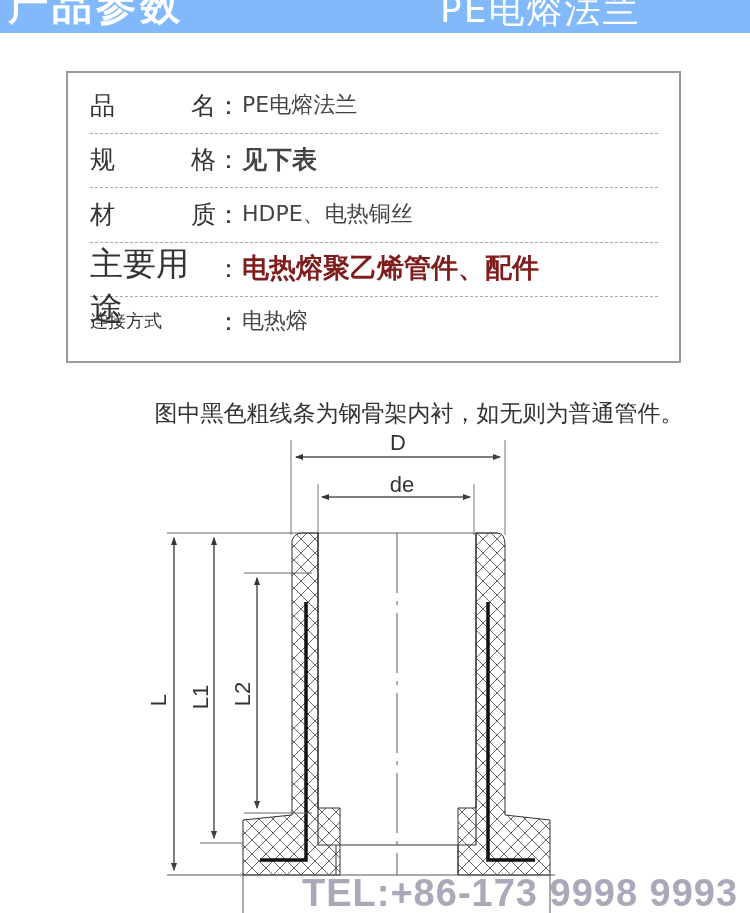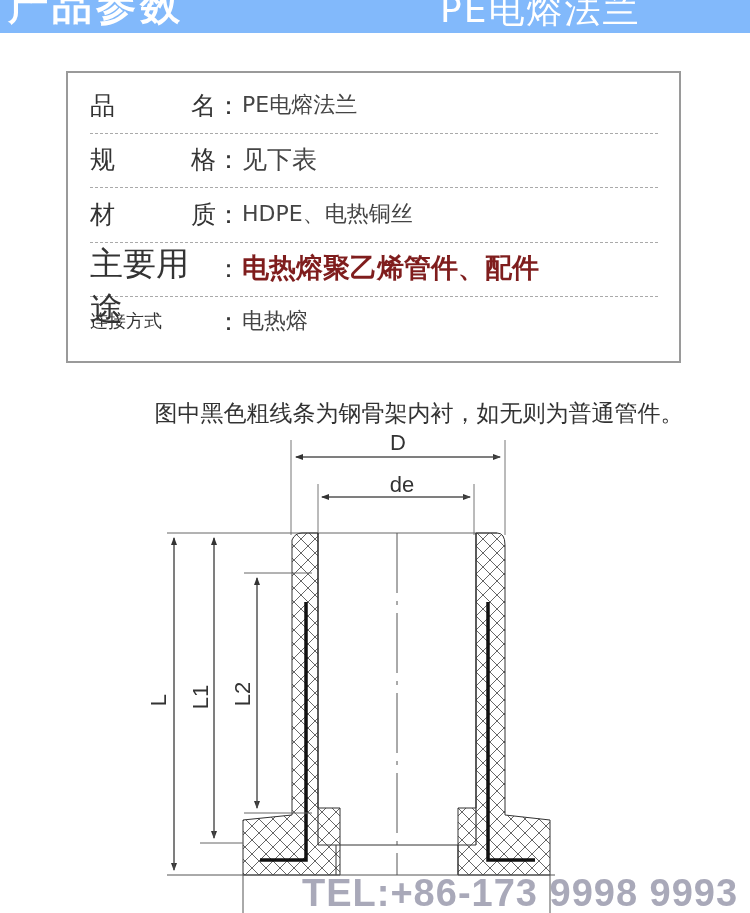--- a/index.html
+++ b/index.html
@@ -35,21 +35,21 @@
     </div>
     <span class="colon">：</span>
     <span class="value">PE电熔法兰</span>
   </div>
   <div class="row dash" style="top:58px;">
     <div class="label-inner">
       <span style="font-size:25px;">规</span>
       <span style="font-size:25px;">格</span>
     </div>
     <span class="colon">：</span>
-    <span class="value" style="font-size:25px;">见下表</span>
+    <span class="value" style="font-size:25px;font-weight:bold;">见下表</span>
   </div>
   <div class="row dash" style="top:113px;">
     <div class="label-inner">
       <span style="font-size:25px;">材</span>
       <span style="font-size:25px;">质</span>
     </div>
     <span class="colon">：</span>
     <span class="value">HDPE、电热铜丝</span>
   </div>
   <div class="row dash" style="top:167px;">

